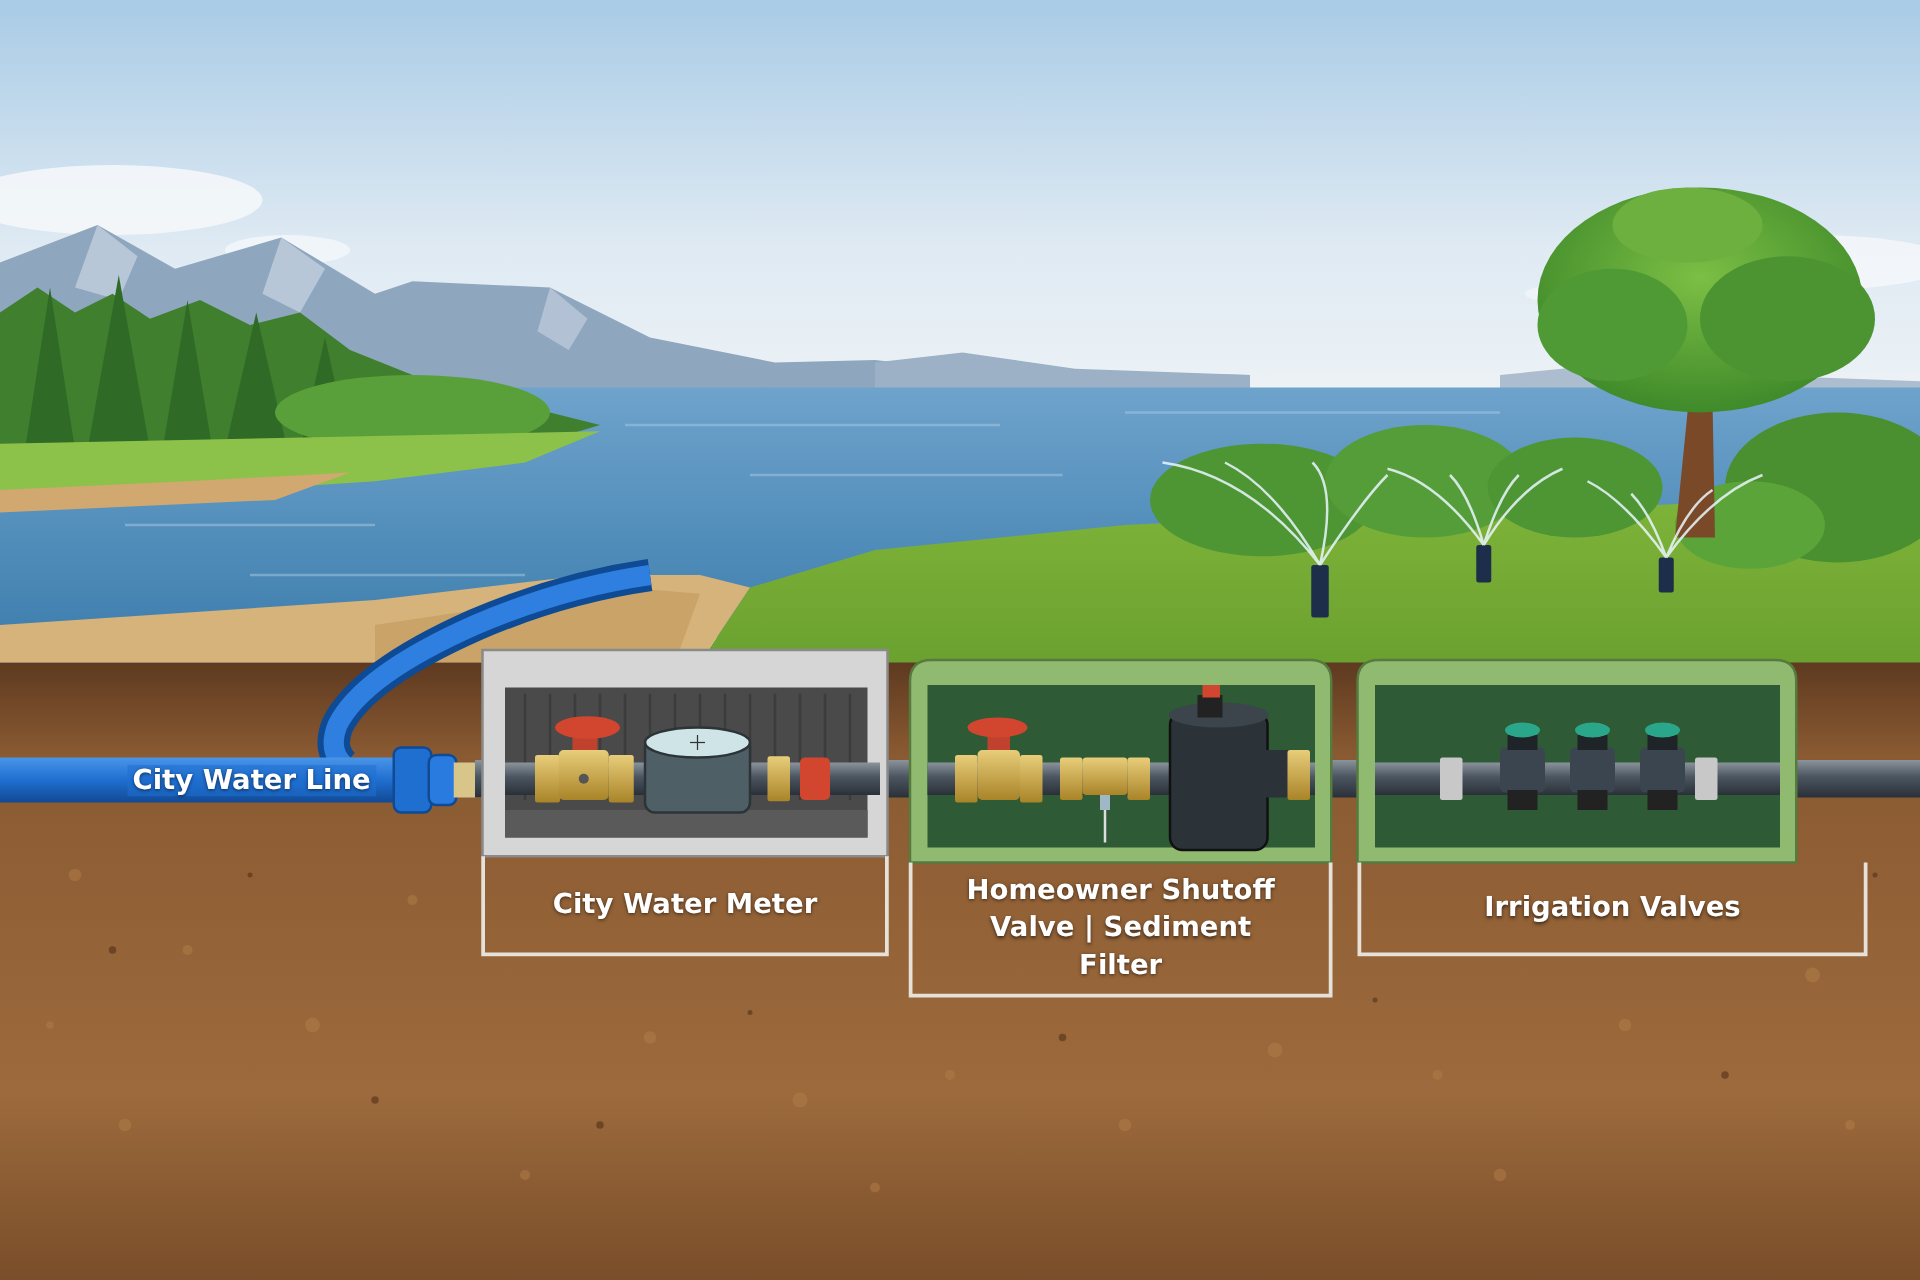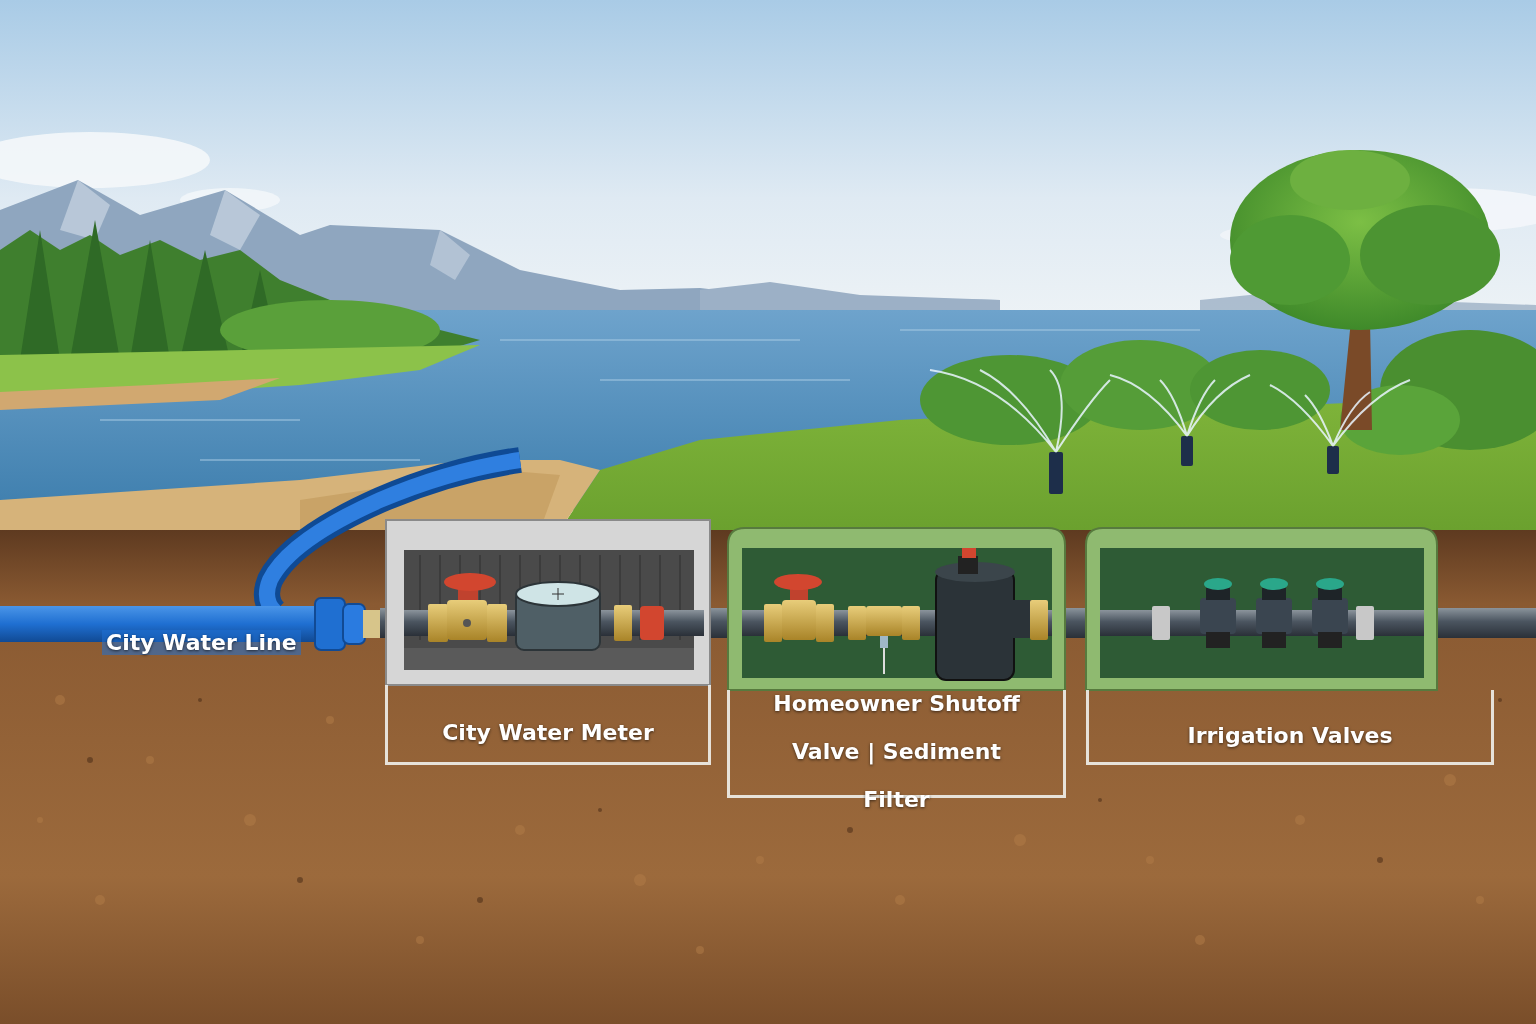--- a/index.html
+++ b/index.html
@@ -1,19 +1,19 @@
 <!DOCTYPE html>
 <html><head>
 <meta charset="utf-8">
 <style>
   html,body{margin:0;padding:0;}
   body{width:1536px;height:1024px;overflow:hidden;position:relative;font-family:"DejaVu Sans","Liberation Sans",sans-serif;}
   .scene{position:absolute;inset:0;}
   .abs{position:absolute;}
-  .label-text{color:#fff;font-weight:bold;text-shadow:0 1px 3px rgba(0,0,0,.6);text-align:left;margin-top:18px;}
+  .label-text{color:#fff;font-weight:bold;text-shadow:0 1px 3px rgba(0,0,0,.6);text-align:left;}
   .label-box{position:absolute;border:3px solid rgba(240,240,235,.9);border-top:none;display:flex;align-items:center;justify-content:center;box-sizing:border-box;}
 </style>
 </head>
 <body>
 
 <div class="scene">
 <svg width="1536" height="1024" viewBox="0 0 1536 1024" xmlns="http://www.w3.org/2000/svg">
   <defs>
     <linearGradient id="sky" x1="0" y1="0" x2="0" y2="1">
       <stop offset="0" stop-color="#a9cbe6"></stop>

